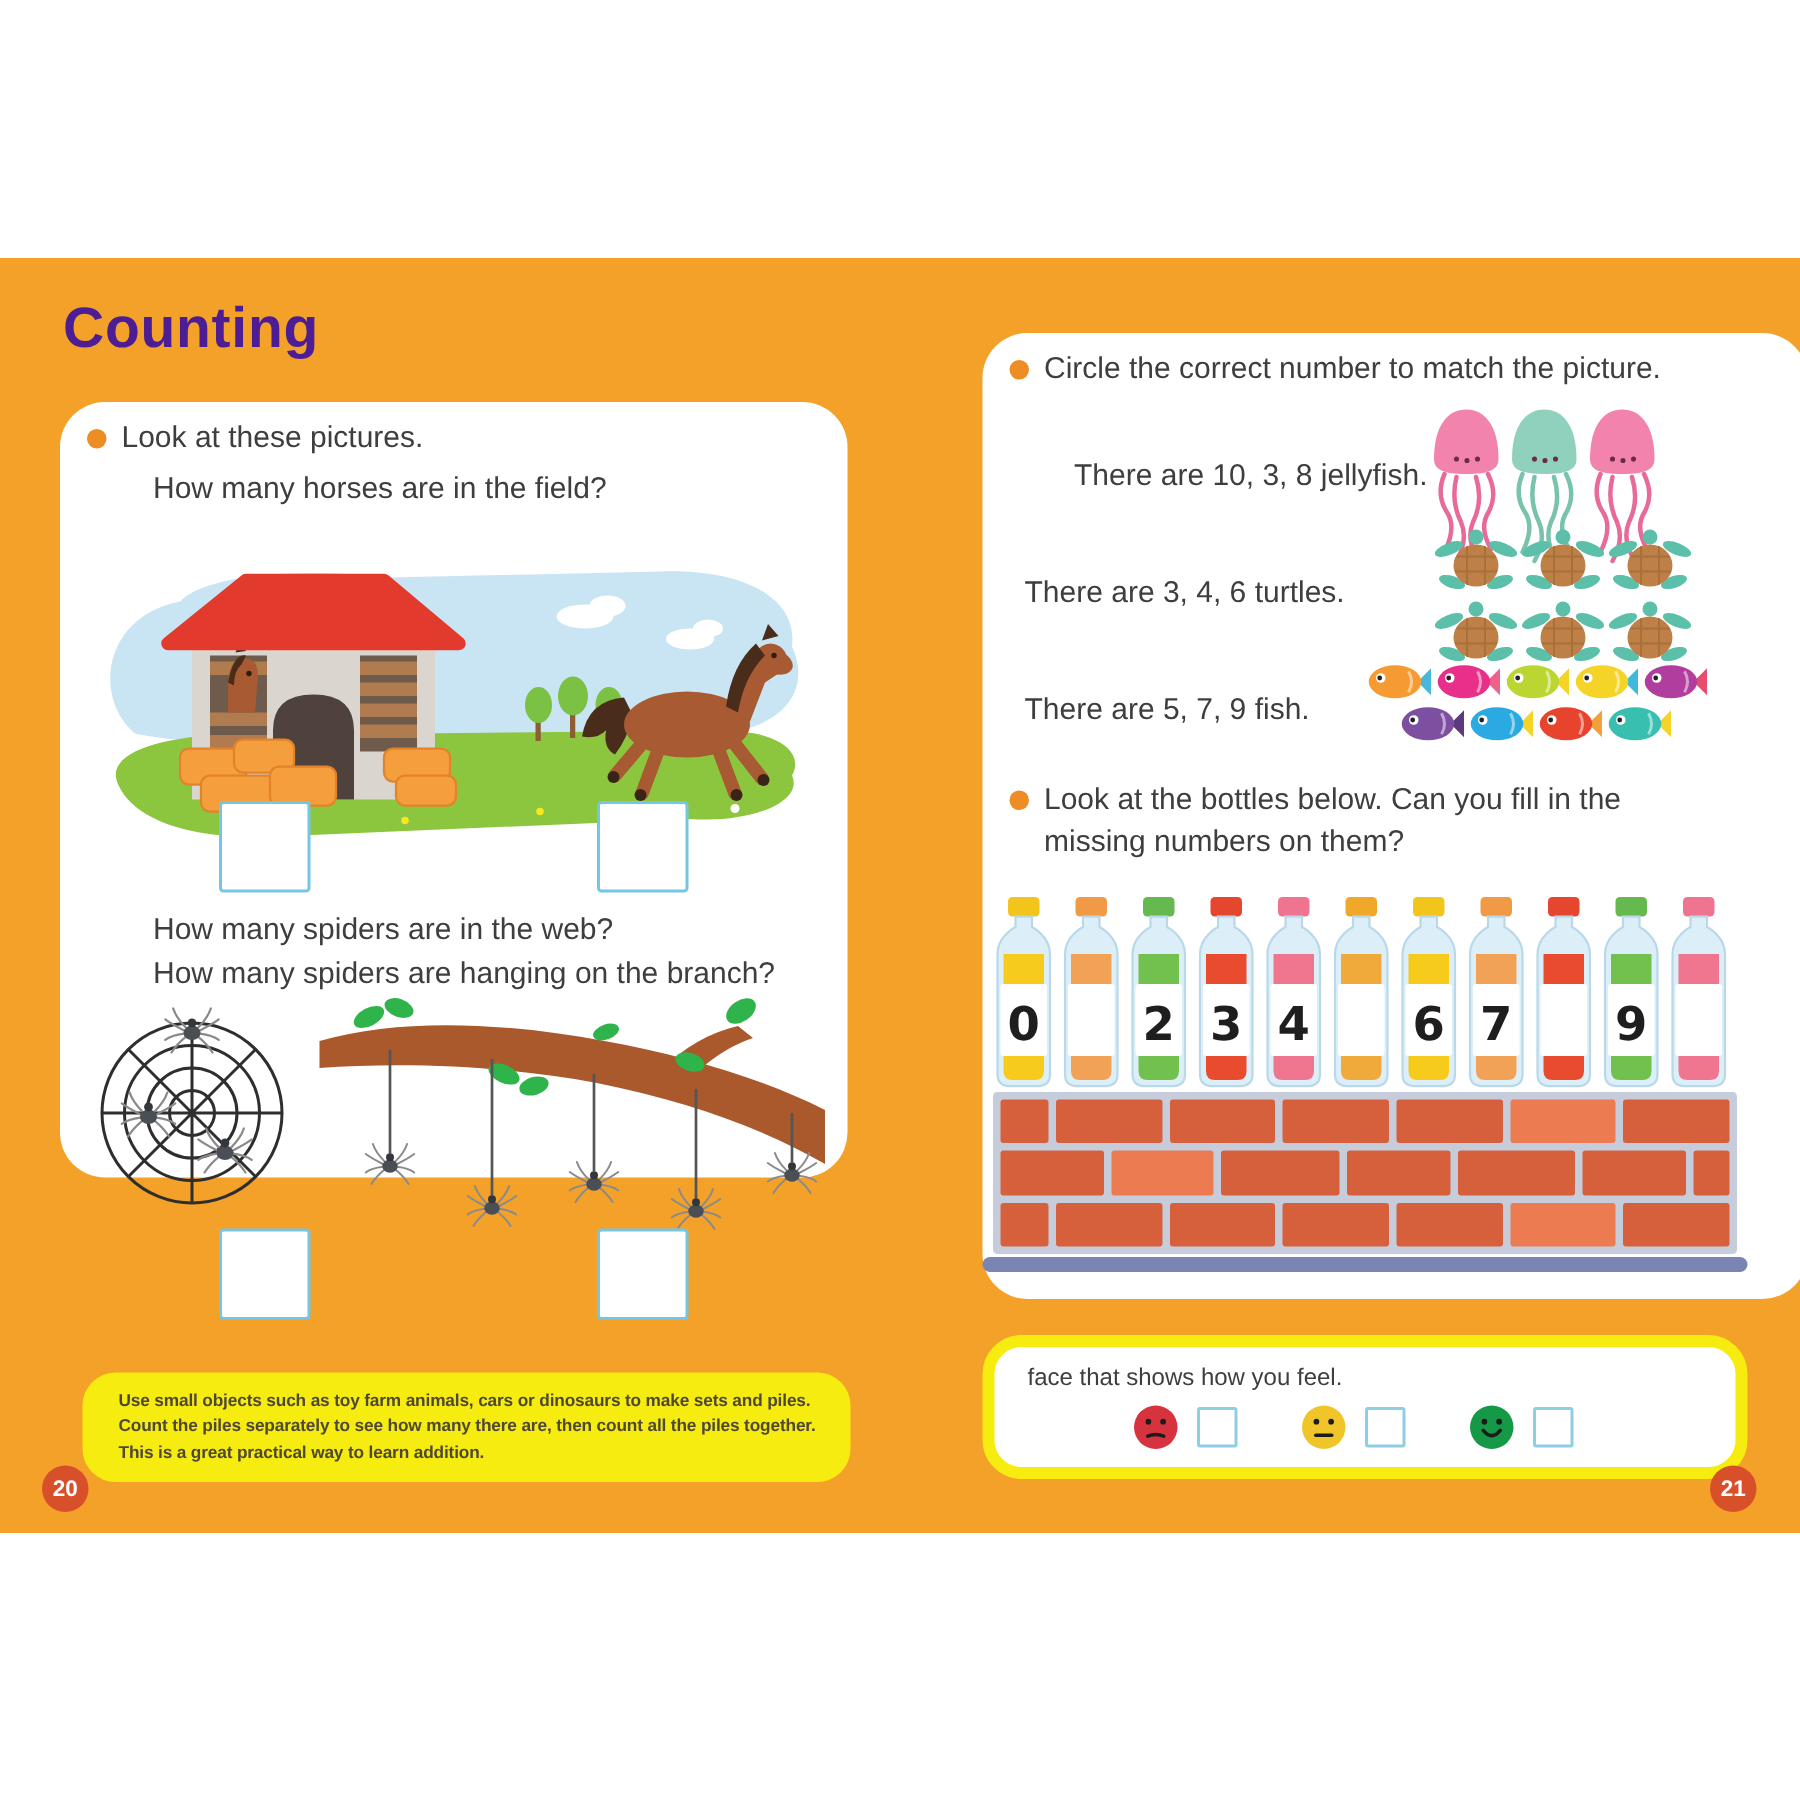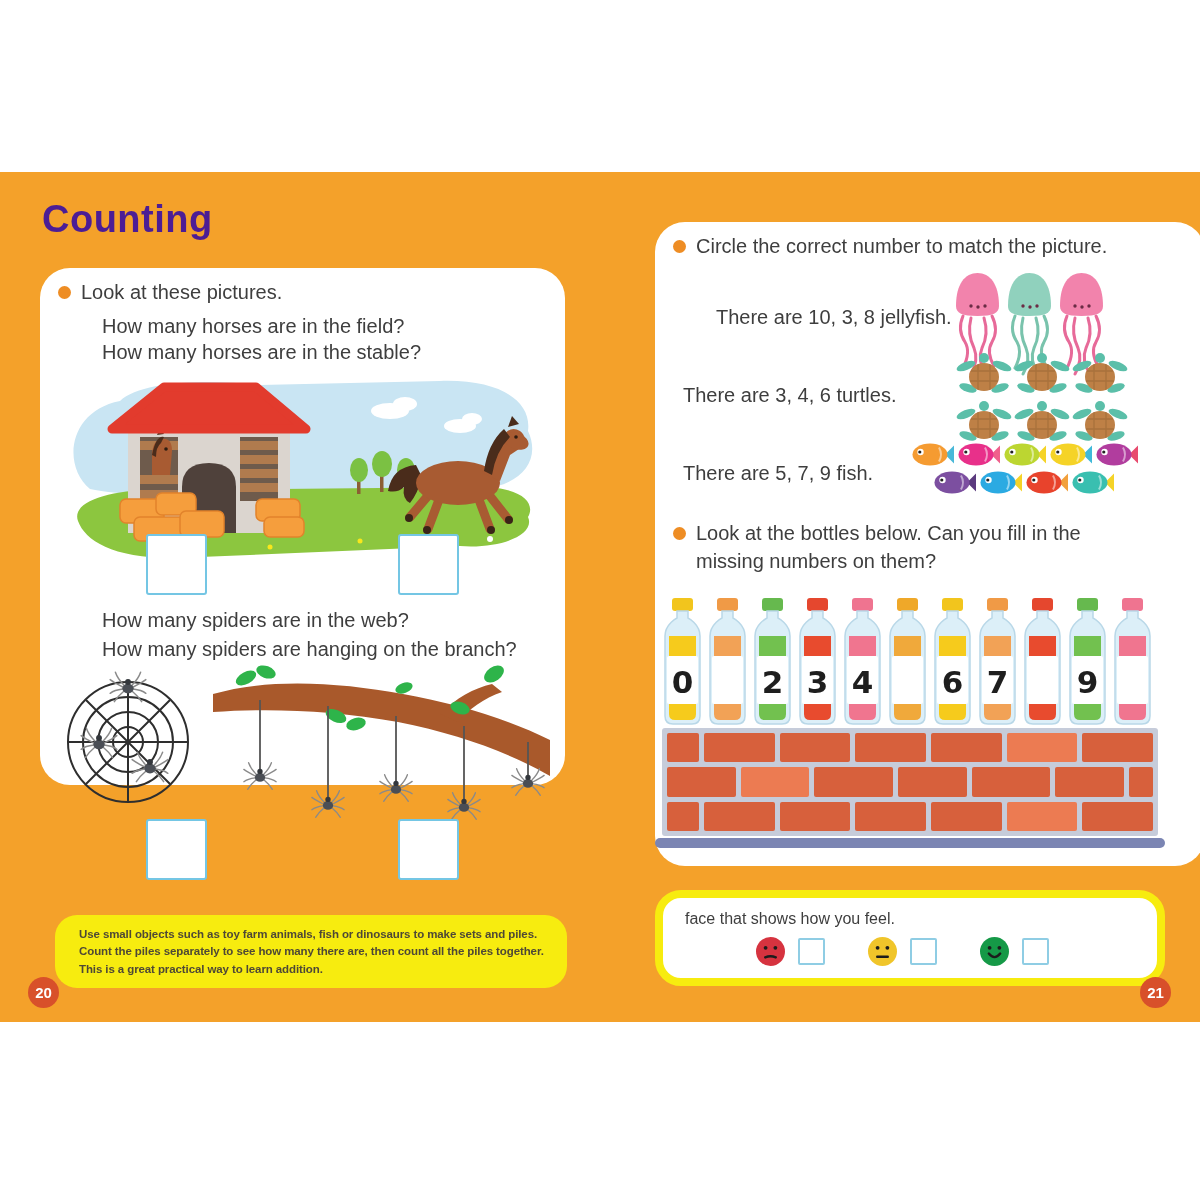--- a/index.html
+++ b/index.html
@@ -49,21 +49,20 @@
   <div class="panel"></div>
 
   <div class="page-title">Counting</div>
 
   <div class="card left-card">
     <div class="bullet-row" style="left:18px;top:13px;">
       <span class="dot"></span>
       <span class="btxt">Look at these pictures.</span>
     </div>
     <div class="q" style="left:62px;top:28px;margin-top:19px;">How many horses are in the field?</div>
-    <div class="q" style="left:62px;top:73px;">How many horses are in the stable?</div>
 
     <svg class="abs" style="left:20px;top:103px;" width="485" height="230" viewBox="0 0 485 230">
       <path d="M30,118 C2,95 8,40 60,30 C80,10 150,8 200,14 L380,10 C440,8 472,30 468,60 C482,90 460,115 420,118 C400,130 90,132 30,118 Z" fill="#C9E5F3"></path>
       <g fill="#ffffff">
         <ellipse cx="330" cy="40" rx="19" ry="8"></ellipse>
           <ellipse cx="345" cy="33" rx="12" ry="7"></ellipse>
         <ellipse cx="400" cy="55" rx="16" ry="7"></ellipse>
           <ellipse cx="412" cy="48" rx="10" ry="6"></ellipse>
       </g>
       <path d="M18,150 C10,128 60,116 120,119 L420,116 C462,116 476,132 468,146 C476,164 440,178 400,175 L140,186 C60,192 26,172 18,150 Z" fill="#8CC63F"></path>
@@ -284,21 +283,21 @@
     <circle cx="0" cy="-4.8" r="2.8" fill="#33373C"></circle>
           </g>
         </g>
     </svg>
 
     <div class="ansbox" style="left:106px;top:551px;"></div>
     <div class="ansbox" style="left:358px;top:551px;"></div>
   </div>
 
   <div class="tip">
-    <div>Use small objects such as toy farm animals, fish or dinosaurs to make sets and piles.</div>
+    <div>Use small objects such as toy farm animals, cars or dinosaurs to make sets and piles.</div>
     <div>Count the piles separately to see how many there are, then count all the piles together.</div>
     <div>This is a great practical way to learn addition.</div>
   </div>
   <div class="badge" style="left:28px;top:977px;">20</div>
 
   <div class="card right-card">
     <div class="bullet-row" style="left:18px;top:13px;">
       <span class="dot"></span>
       <span class="btxt">Circle the correct number to match the picture.</span>
     </div>

